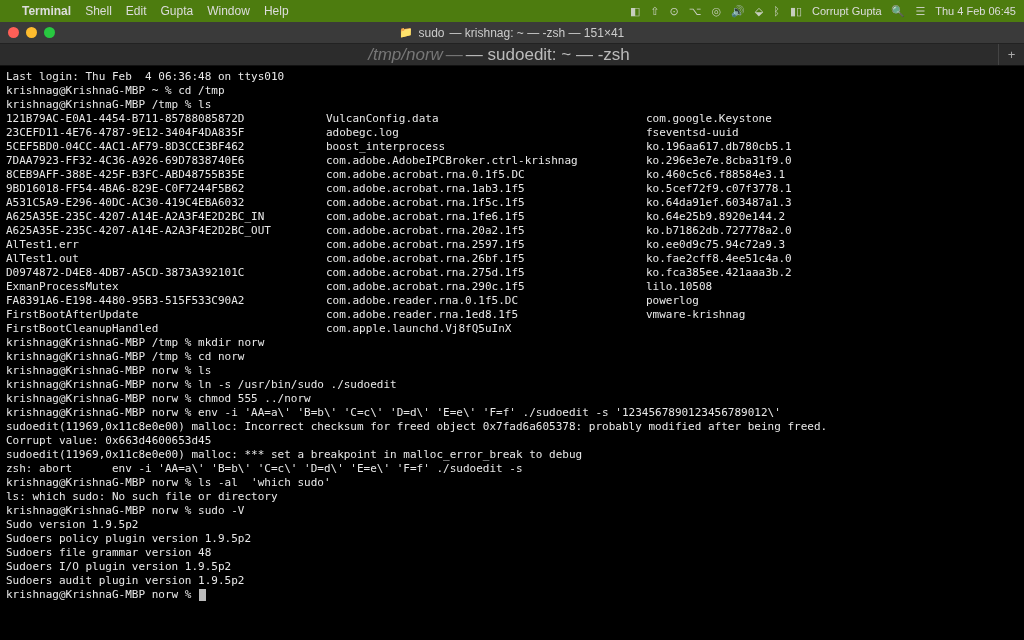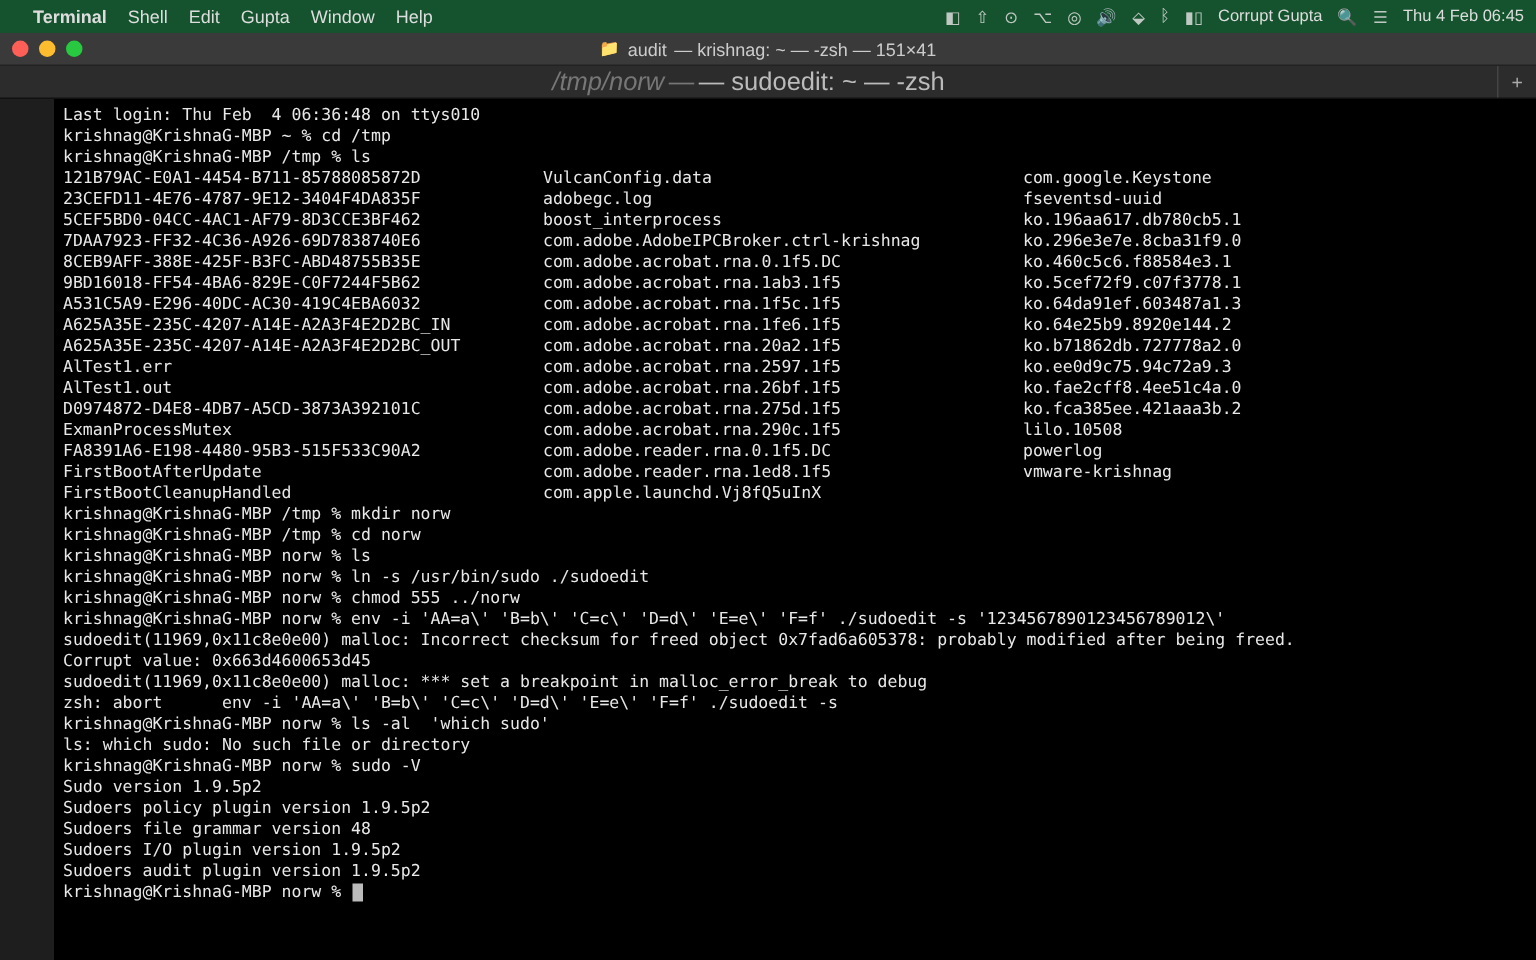--- a/index.html
+++ b/index.html
@@ -1,32 +1,32 @@
 <!DOCTYPE html>
 <html><head>
 <meta charset="utf-8">
 <style>
   * { margin: 0; padding: 0; box-sizing: border-box; }
   html, body { width: 1024px; height: 640px; overflow: hidden; font-family: -apple-system, BlinkMacSystemFont, "Helvetica Neue", sans-serif; background: #1e1e1e; }
-  .menubar { height: 22px; background: #14532d; display: flex; align-items: center; padding: 0 8px; font-size: 12px; color: #ddd; justify-content: space-between; }
+  .menubar { height: 22px; background: #4d7c0f; display: flex; align-items: center; padding: 0 8px; font-size: 12px; color: #ddd; justify-content: space-between; }
   .menubar-left { display: flex; gap: 14px; align-items: center; }
   .menubar-right { display: flex; gap: 10px; align-items: center; font-size: 11px; }
   .menubar-item { cursor: default; }
   .apple-logo { font-size: 13px; }
   .status-icon { opacity: 0.85; font-size: 11px; }
   .titlebar { height: 22px; background: #3a3a3a; display: flex; align-items: center; position: relative; border-bottom: 1px solid #222; }
   .traffic-lights { display: flex; gap: 7px; position: absolute; left: 8px; }
   .traffic-light { width: 11px; height: 11px; border-radius: 50%; }
   .tl-red { background: #ff5f57; } .tl-yellow { background: #febc2e; } .tl-green { background: #28c840; }
   .titlebar-title { flex: 1; text-align: center; font-size: 12px; color: #ccc; display: flex; gap: 5px; justify-content: center; align-items: center; }
   .folder-icon { color: #5aa7e6; font-size: 11px; }
   .tabbar { height: 22px; background: #2c2c2c; display: flex; align-items: stretch; border-bottom: 1px solid #111; position: relative; }
   .tab { flex: 1; display: flex; align-items: center; justify-content: center; font-size: 17px; color: #bbb; }
   .tab-add { width: 26px; display: flex; align-items: center; justify-content: center; color: #aaa; font-size: 13px; border-left: 1px solid #444; }
-  .terminal-body { background: #000; color: #e8e8e8; font-family: "Menlo", "Monaco", monospace; font-size: 11px; line-height: 14px; padding: 4px 6px; height: calc(640px - 66px); overflow: hidden; white-space: pre; margin-left: 36px; }
+  .terminal-body { background: #000; color: #e8e8e8; font-family: "Menlo", "Monaco", monospace; font-size: 11px; line-height: 14px; padding: 4px 6px; height: calc(640px - 66px); overflow: hidden; white-space: pre; }
   .ls-cols { display: flex; }
   .ls-col1 { width: 320px; } .ls-col2 { width: 320px; } .ls-col3 { flex: 1; }
   .cursor-block { display: inline-block; width: 7px; height: 12px; background: #bbb; vertical-align: text-bottom; margin-left: 1px; }
   .tab-breadcrumb { color: #777; font-style: italic; }
   .tab-sep { margin: 0 3px; color: #777; }
 </style>
 </head>
 <body>
 
 <div class="menubar">
@@ -57,21 +57,21 @@
 </div>
 
 <div class="titlebar">
   <div class="traffic-lights">
     <div class="traffic-light tl-red"></div>
     <div class="traffic-light tl-yellow"></div>
     <div class="traffic-light tl-green"></div>
   </div>
   <div class="titlebar-title">
     <span class="folder-icon">📁</span>
-    <span>audit</span>
+    <span>sudo</span>
     <span>— krishnag: ~ — -zsh — 151×41</span>
   </div>
 </div>
 
 <div class="tabbar">
   <div class="tab">
     <span class="tab-breadcrumb">/tmp/norw</span>
     <span class="tab-sep">—</span>
     <span>— sudoedit: ~ — -zsh</span>
   </div>

